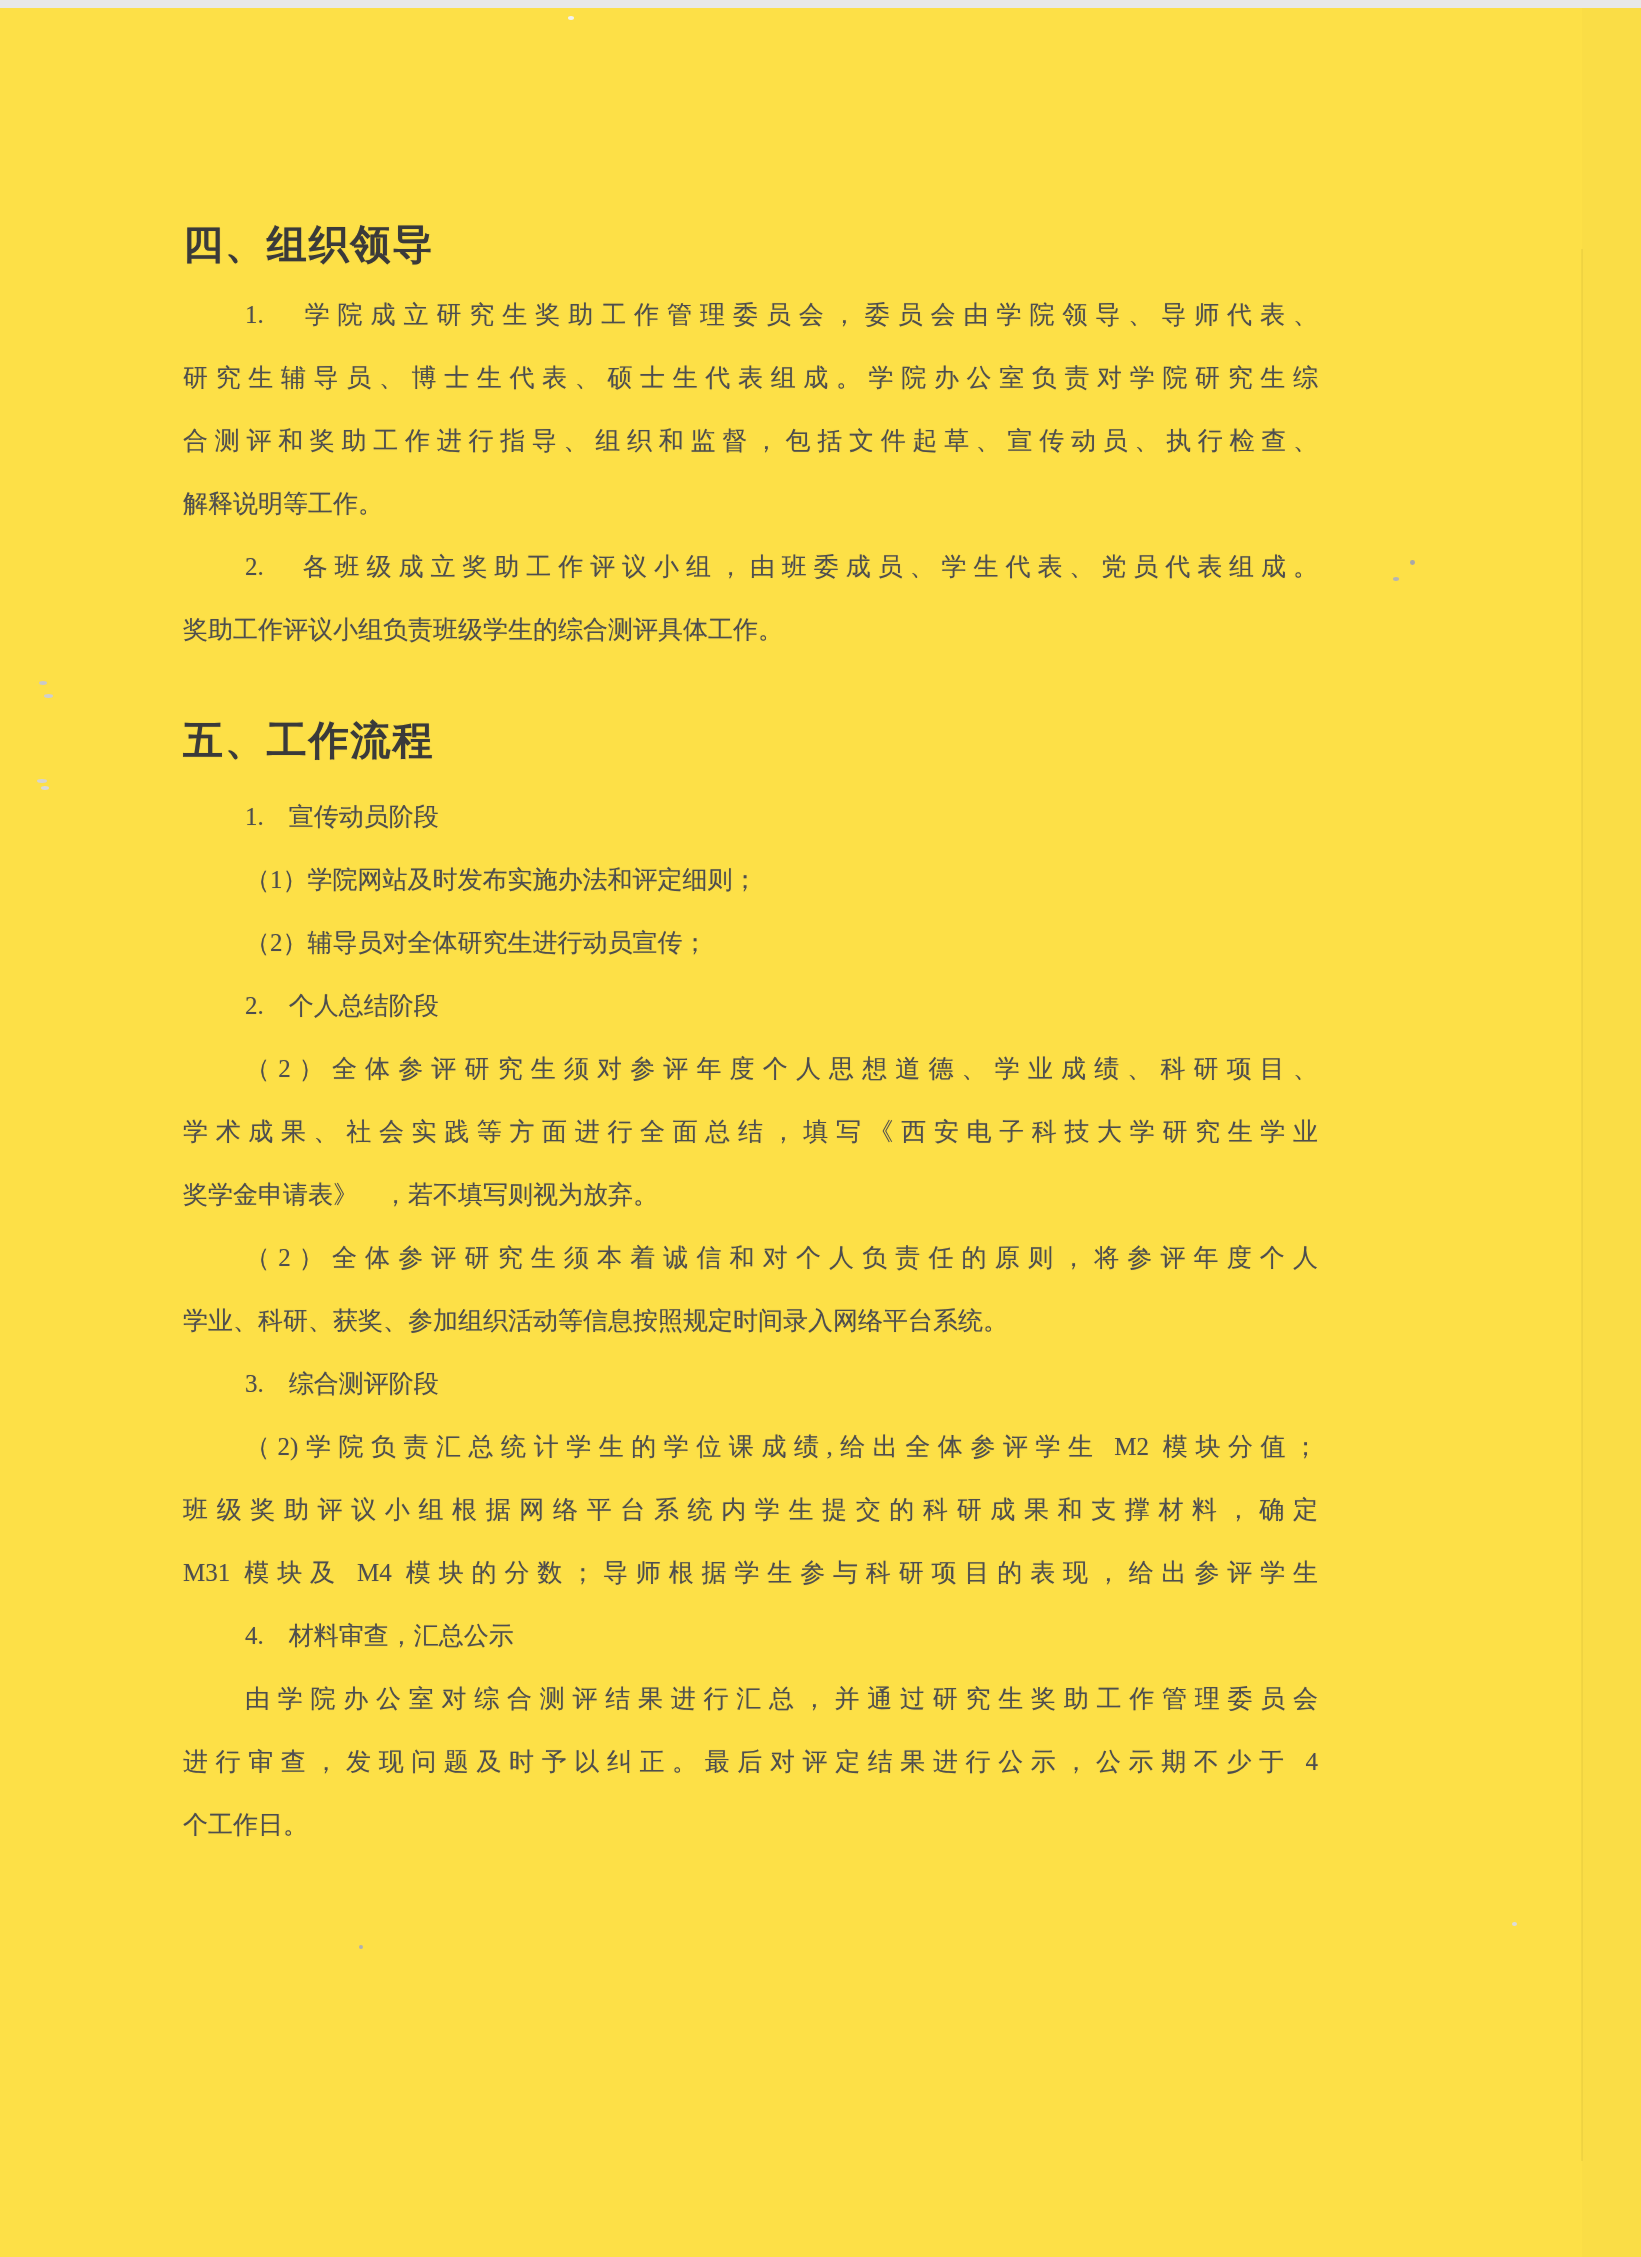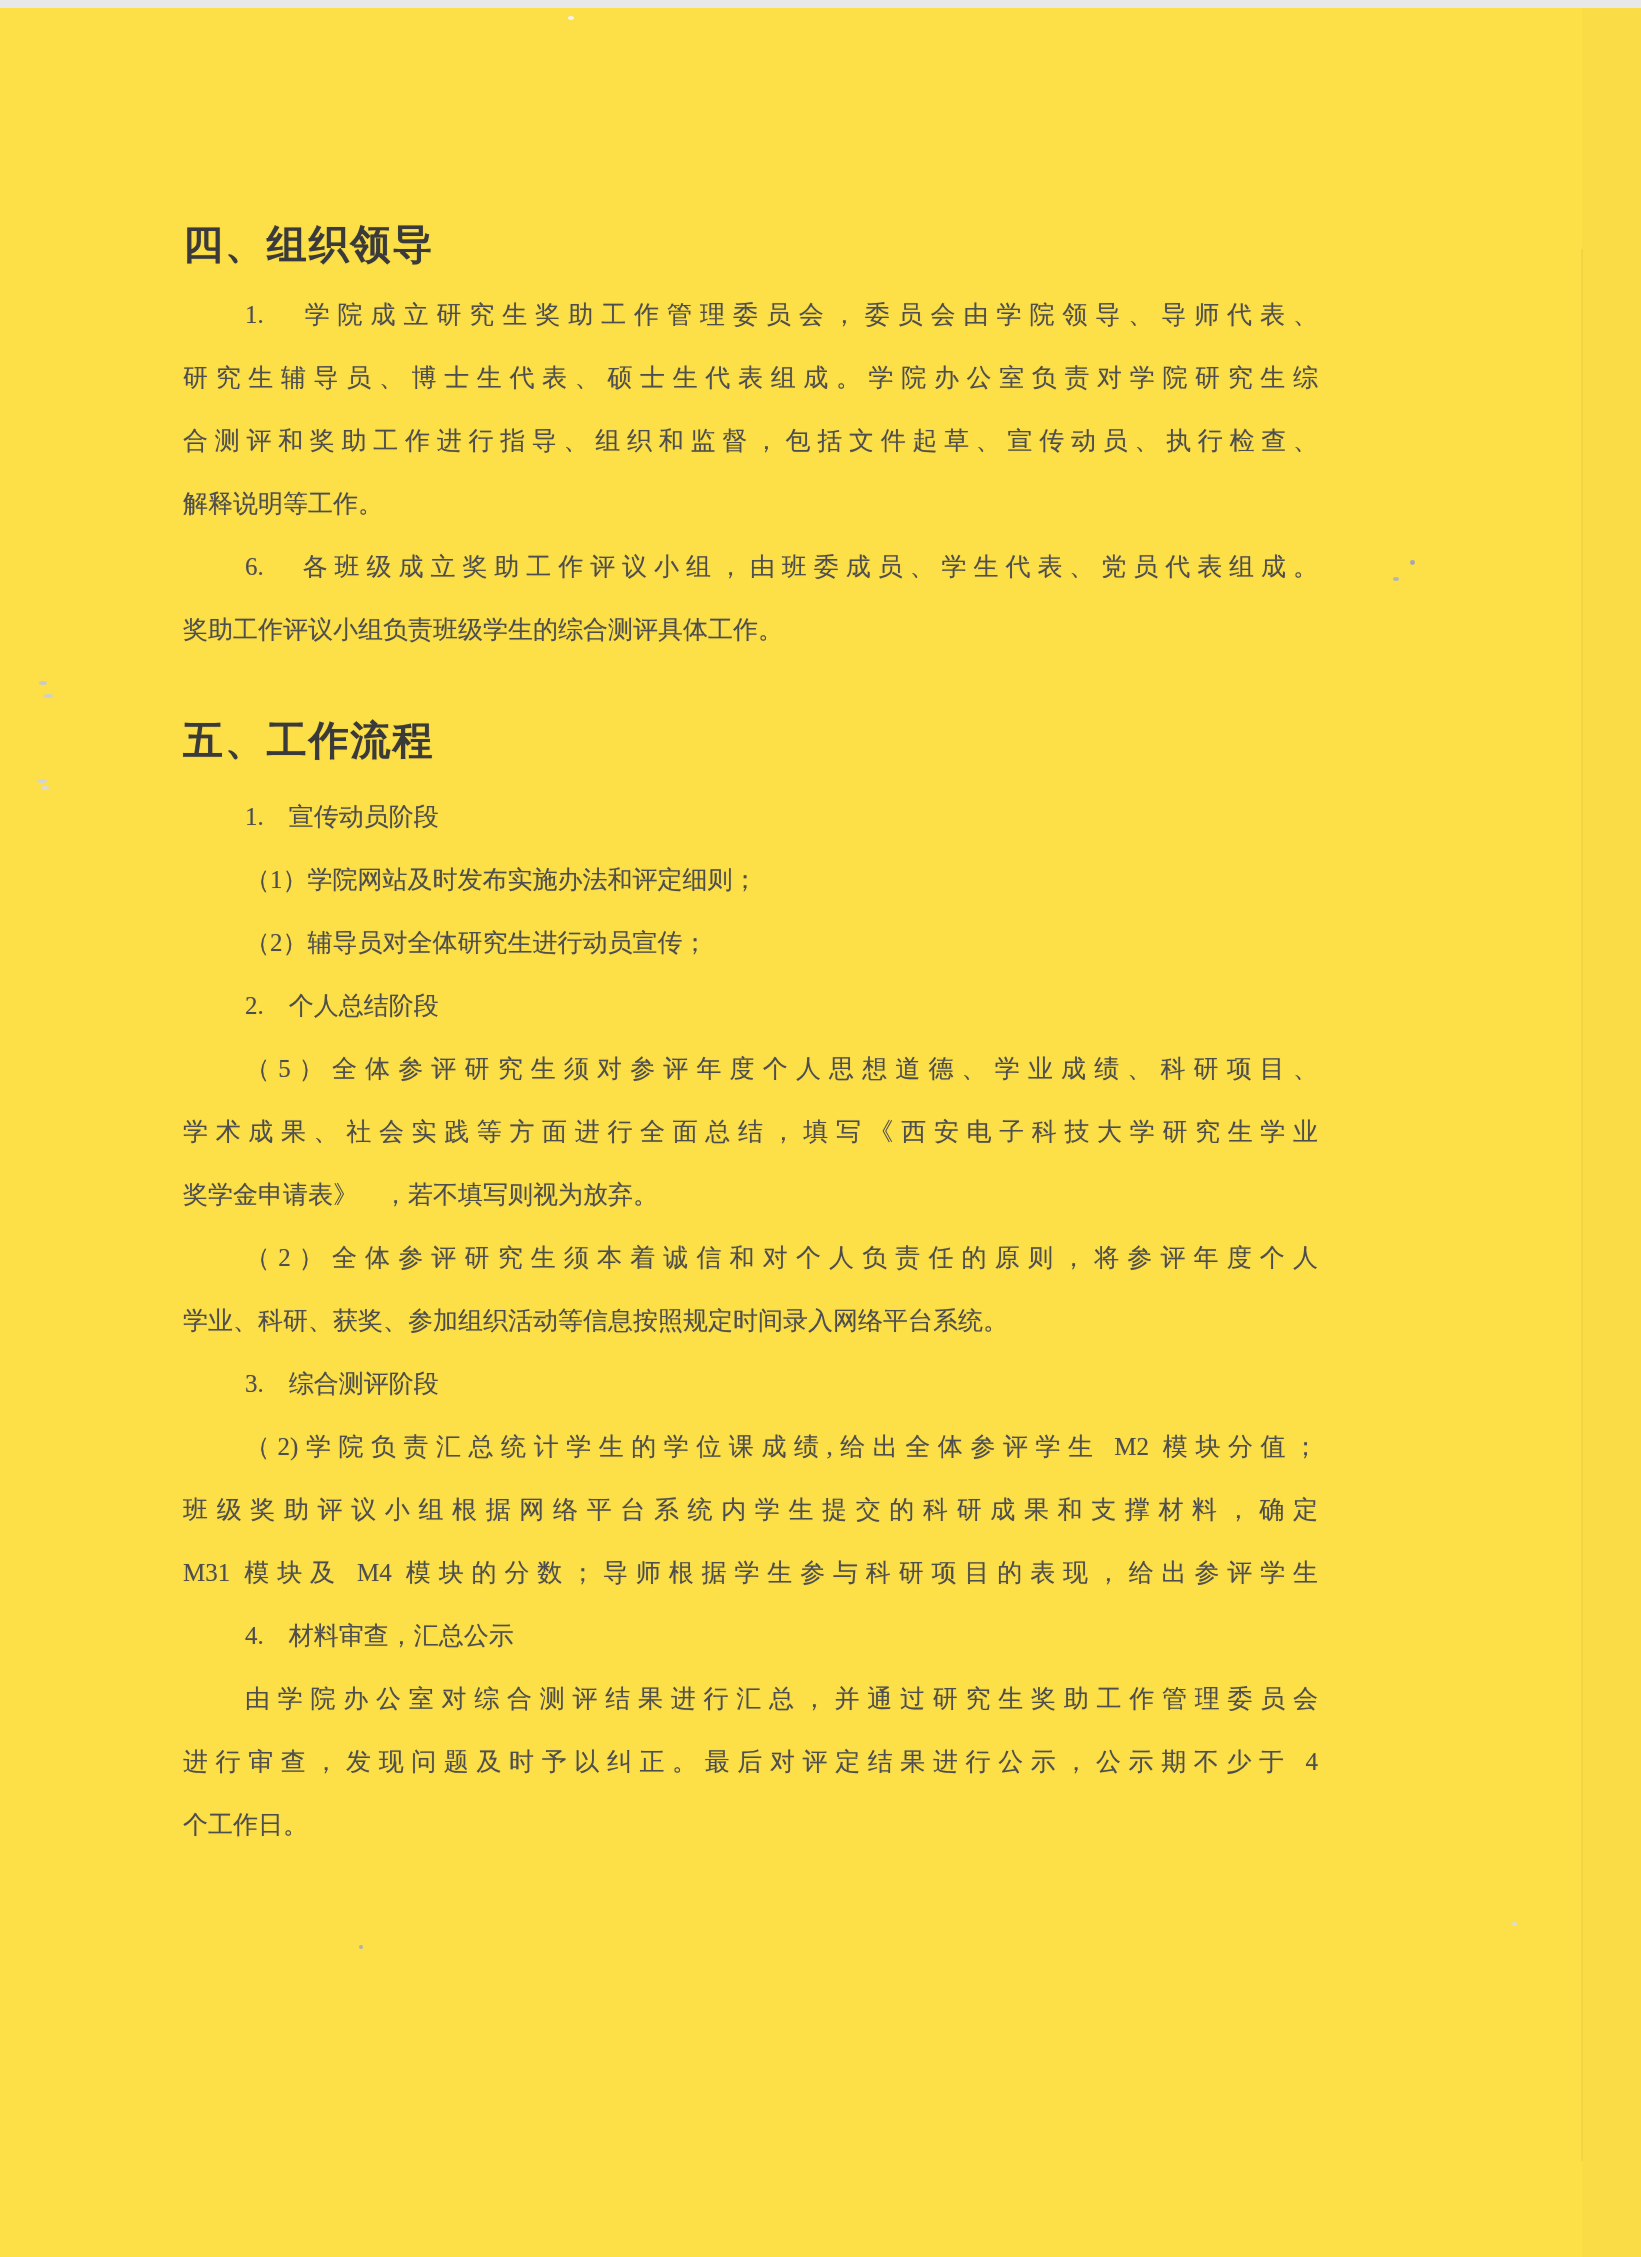--- a/index.html
+++ b/index.html
@@ -75,31 +75,31 @@
   <div class="scan-band"></div>
   <div class="scan-edge"></div>
 
   <div class="doc">
     <div class="heading h4">四、组织领导</div>
     <div>
         <div class="line ind just">1.　学院成立研究生奖助工作管理委员会，委员会由学院领导、导师代表、</div>
         <div class="line just">研究生辅导员、博士生代表、硕士生代表组成。学院办公室负责对学院研究生综</div>
         <div class="line just">合测评和奖助工作进行指导、组织和监督，包括文件起草、宣传动员、执行检查、</div>
         <div class="line">解释说明等工作。</div>
-        <div class="line ind just">6.　各班级成立奖助工作评议小组，由班委成员、学生代表、党员代表组成。</div>
+        <div class="line ind just">2.　各班级成立奖助工作评议小组，由班委成员、学生代表、党员代表组成。</div>
         <div class="line">奖助工作评议小组负责班级学生的综合测评具体工作。</div>
       </div>
 
     <div class="heading h5">五、工作流程</div>
     <div>
         <div class="line ind">1.　宣传动员阶段</div>
         <div class="line ind">（1）学院网站及时发布实施办法和评定细则；</div>
         <div class="line ind">（2）辅导员对全体研究生进行动员宣传；</div>
         <div class="line ind">2.　个人总结阶段</div>
-        <div class="line ind just">（5）全体参评研究生须对参评年度个人思想道德、学业成绩、科研项目、</div>
+        <div class="line ind just">（2）全体参评研究生须对参评年度个人思想道德、学业成绩、科研项目、</div>
         <div class="line just">学术成果、社会实践等方面进行全面总结，填写《西安电子科技大学研究生学业</div>
         <div class="line">奖学金申请表》　，若不填写则视为放弃。</div>
         <div class="line ind just">（2）全体参评研究生须本着诚信和对个人负责任的原则，将参评年度个人</div>
         <div class="line">学业、科研、获奖、参加组织活动等信息按照规定时间录入网络平台系统。</div>
         <div class="line ind">3.　综合测评阶段</div>
         <div class="line ind just">（2)学院负责汇总统计学生的学位课成绩,给出全体参评学生 M2 模块分值；</div>
         <div class="line just">班级奖助评议小组根据网络平台系统内学生提交的科研成果和支撑材料，确定</div>
         <div class="line just">M31 模块及 M4  模块的分数；导师根据学生参与科研项目的表现，给出参评学生</div>
         <div class="line ind">4.　材料审查，汇总公示</div>
         <div class="line ind just">由学院办公室对综合测评结果进行汇总，并通过研究生奖助工作管理委员会</div>

